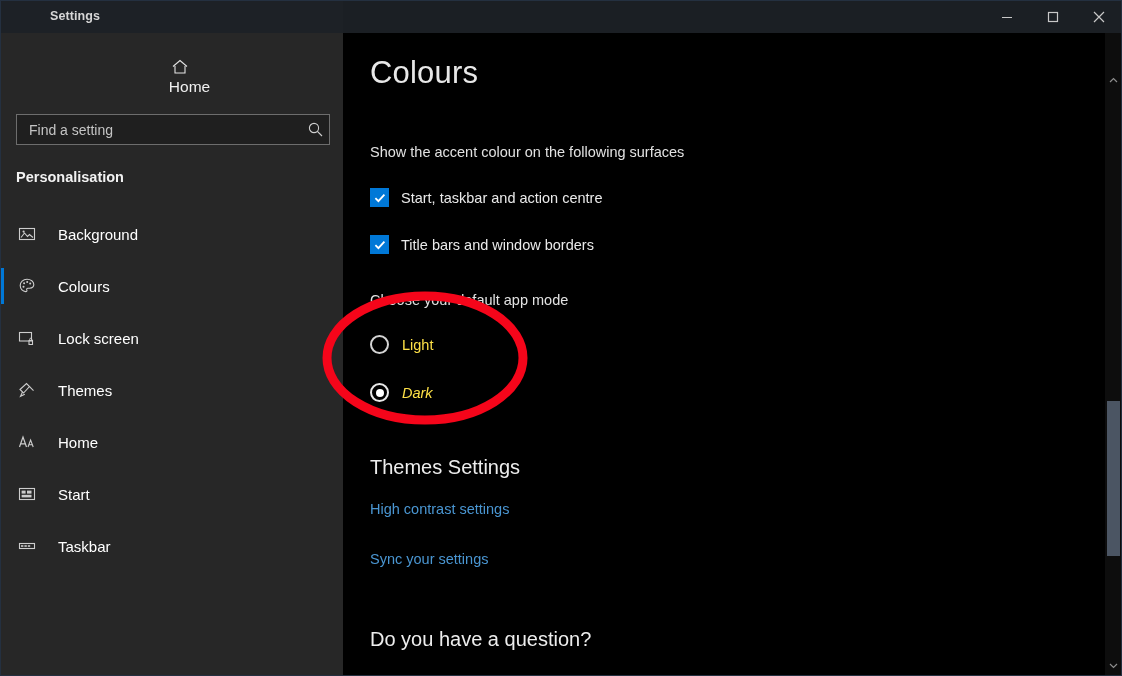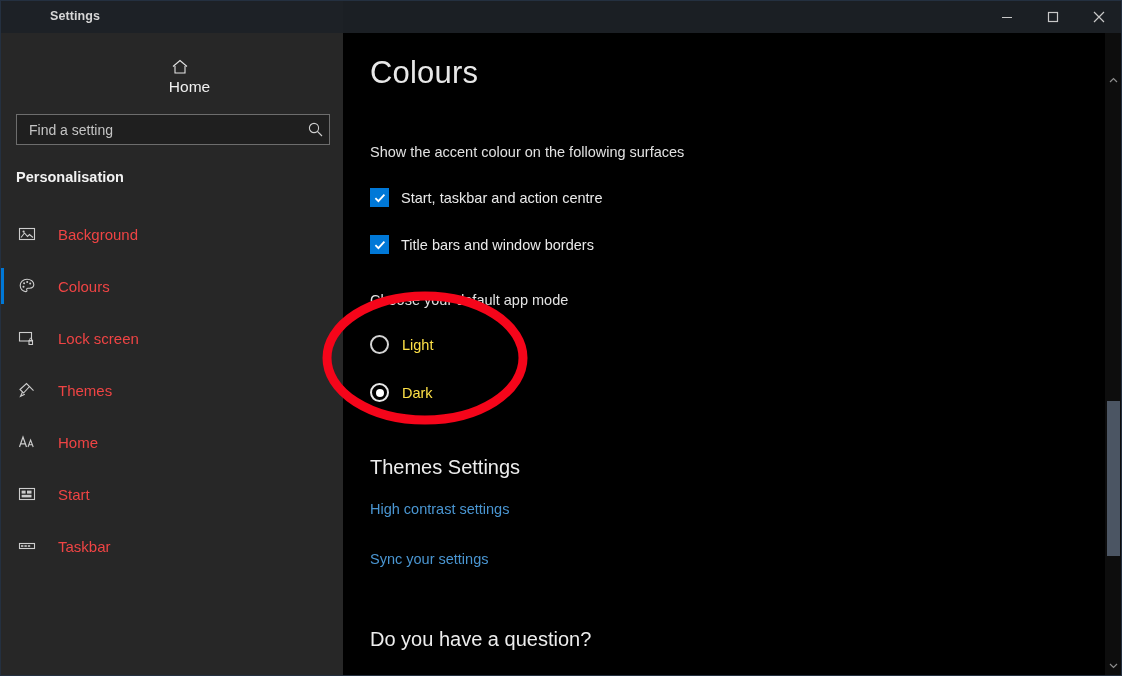--- a/index.html
+++ b/index.html
@@ -169,21 +169,21 @@
     height: 22px;
     flex: 0 0 auto;
     display: flex;
     align-items: center;
     justify-content: center;
     color: #cdcdcd;
   }
   .nav-label {
     margin-left: 20px;
     font-size: 15px;
-    color: #ef4444;
+    color: #ffffff;
   }
 
   
   .content {
     position: absolute;
     top: 33px;
     left: 343px;
     width: 779px;
     height: 643px;
     background: #000000;
@@ -238,21 +238,21 @@
     font-size: 14.5px;
     color: #e2e2e2;
   }
   .radiorow {
     position: absolute;
     left: 27px;
     display: flex;
     align-items: center;
   }
   .radiorow.r1 { top: 302px; }
-  .radiorow.r2 { top: 350px; }
+  .radiorow.r2 { top: 350px; font-style: italic; }
   .radio {
     width: 19px;
     height: 19px;
     flex: 0 0 auto;
     border-radius: 50%;
     border: 2px solid #d4d4d4;
     background: transparent;
     display: flex;
     align-items: center;
     justify-content: center;

